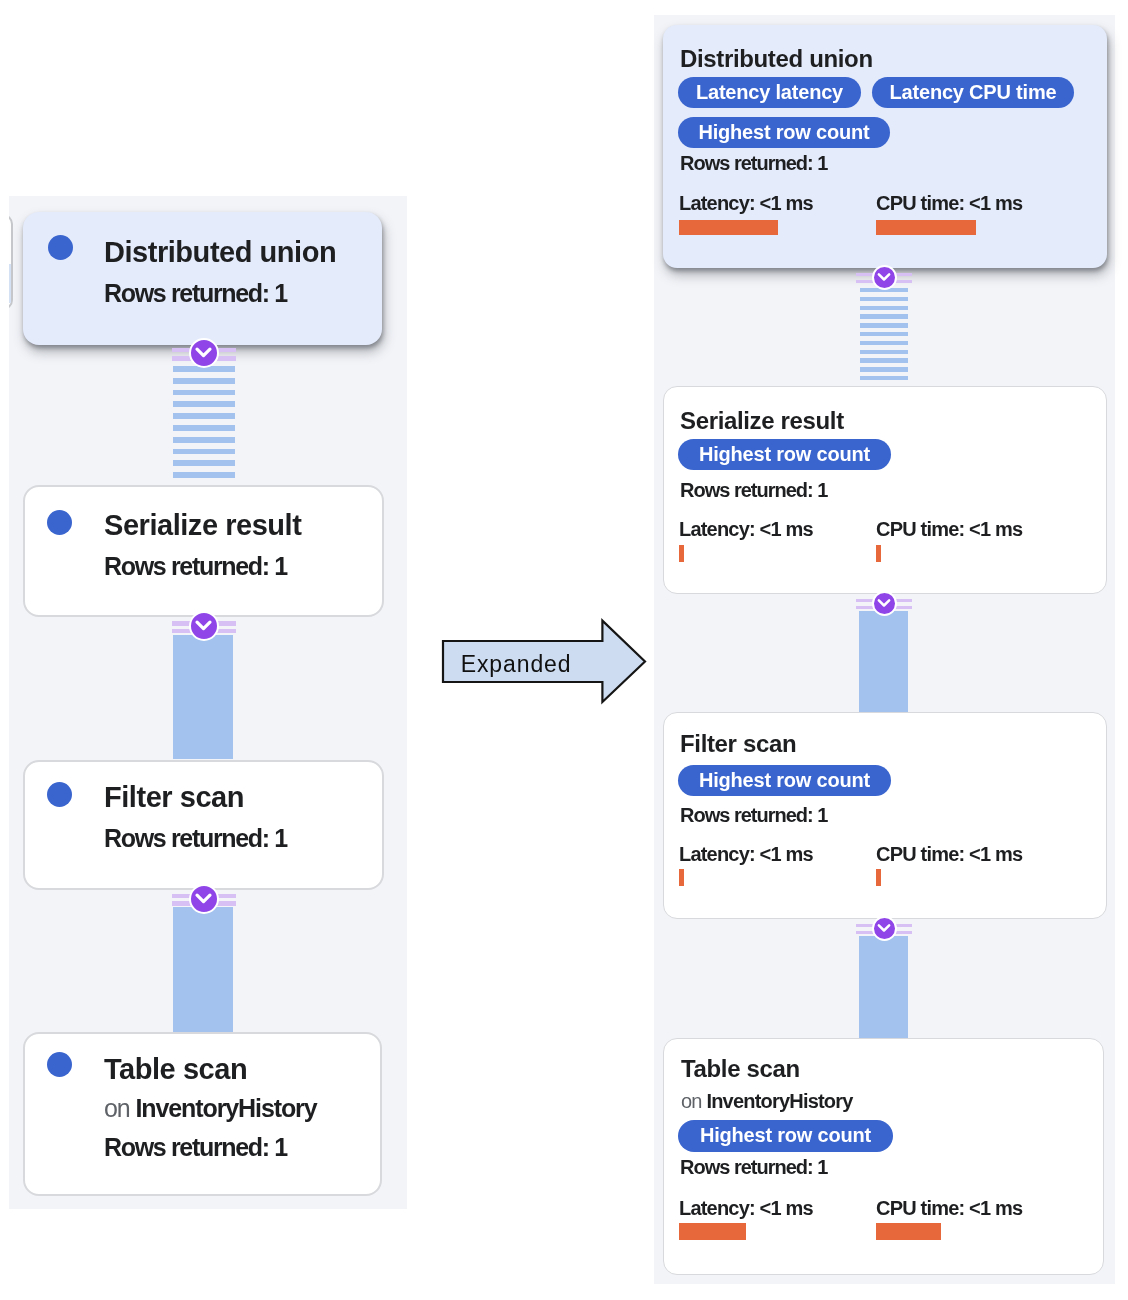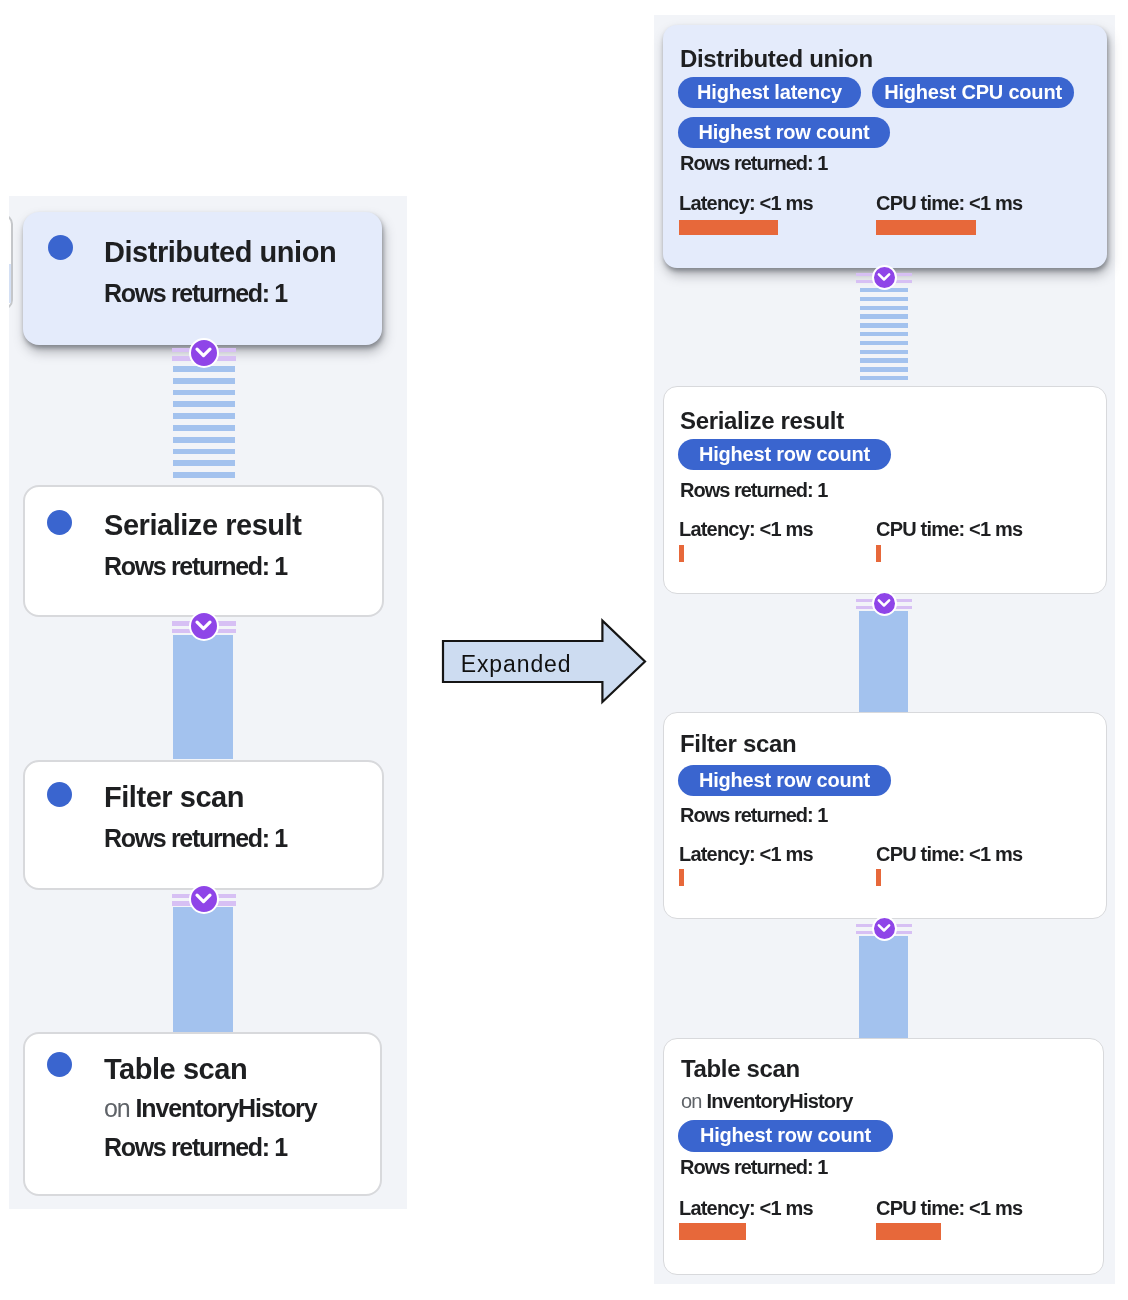--- a/index.html
+++ b/index.html
@@ -78,22 +78,22 @@
 
 <svg class="abs" style="left:435px;top:612px;" width="220" height="100" viewBox="0 0 220 100">
   <polygon points="8,29 167.4,29 167.4,8.6 210,49.5 167.4,90 167.4,70 8,70" fill="#cddcf1" stroke="#151515" stroke-width="2.2"></polygon>
   <text x="25.7" y="59.6" font-size="23" letter-spacing="0.9" font-family="Liberation Sans, sans-serif" fill="#111">Expanded</text>
 </svg>
 
 <div class="panel" style="left:654px;top:15px;width:461px;height:1269px;"></div>
 
 <div class="card sel" style="left:663px;top:25px;width:444px;height:243px;border-radius:14px;"></div>
 <div class="t" id="r-t1" style="left:680px;top:47px;font-size:24px;letter-spacing:-0.35px;">Distributed union</div>
-<div class="pill" id="r-p1a" style="left:678px;top:77px;width:183px;height:31px;font-size:20px;letter-spacing:-0.2px;">Highest latency</div>
-<div class="pill" id="r-p1b" style="left:872px;top:77px;width:202px;height:31px;font-size:20px;letter-spacing:-0.2px;">Highest CPU count</div>
+<div class="pill" id="r-p1a" style="left:678px;top:77px;width:183px;height:31px;font-size:20px;letter-spacing:-0.2px;">Latency latency</div>
+<div class="pill" id="r-p1b" style="left:872px;top:77px;width:202px;height:31px;font-size:20px;letter-spacing:-0.2px;">Latency CPU time</div>
 <div class="pill" id="r-p1c" style="left:678px;top:116.5px;width:212px;height:31px;font-size:20px;letter-spacing:-0.2px;">Highest row count</div>
 <div class="t" id="r-r1" style="left:680px;top:152.9px;font-size:20px;letter-spacing:-1.0px;">Rows returned: 1</div>
 <div class="t" style="left:679px;top:192.5px;font-size:20px;letter-spacing:-0.8px;">Latency: &lt;1 ms</div>
 <div class="t" style="left:876px;top:192.5px;font-size:20px;letter-spacing:-0.8px;">CPU time: &lt;1 ms</div>
 <div class="obar" style="left:679px;top:220px;width:99px;height:15px;"></div>
 <div class="obar" style="left:876px;top:220px;width:100px;height:15px;"></div>
 
 <div class="lav" style="left:856px;top:272.5px;width:56px;height:3.5px;"></div>
 <div class="lav" style="left:856px;top:279.5px;width:56px;height:3.5px;"></div>
 <div class="abs" style="left:860px;top:288px;width:48px;height:94px;background:repeating-linear-gradient(180deg,#a3c2ee 0 4.3px,rgba(0,0,0,0) 4.3px 8.8px);"></div>

